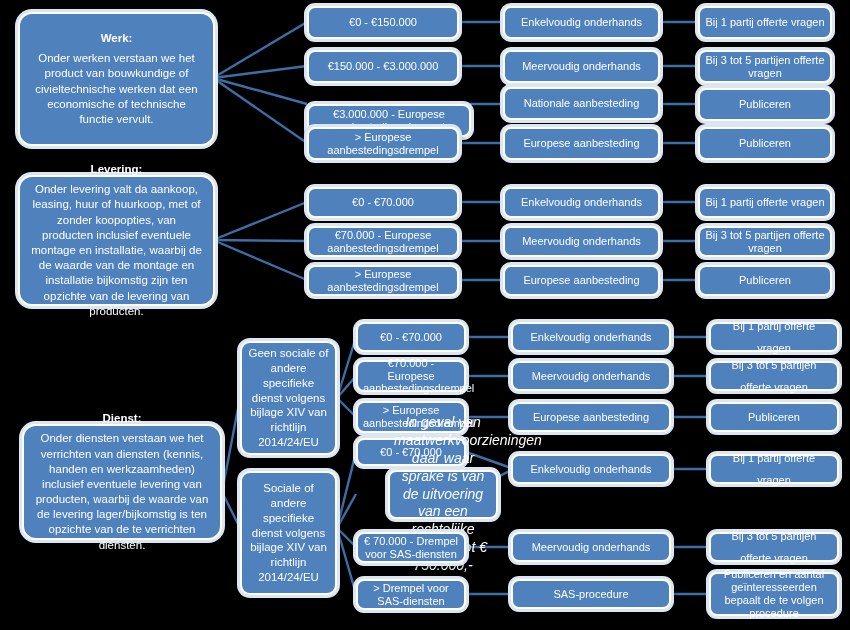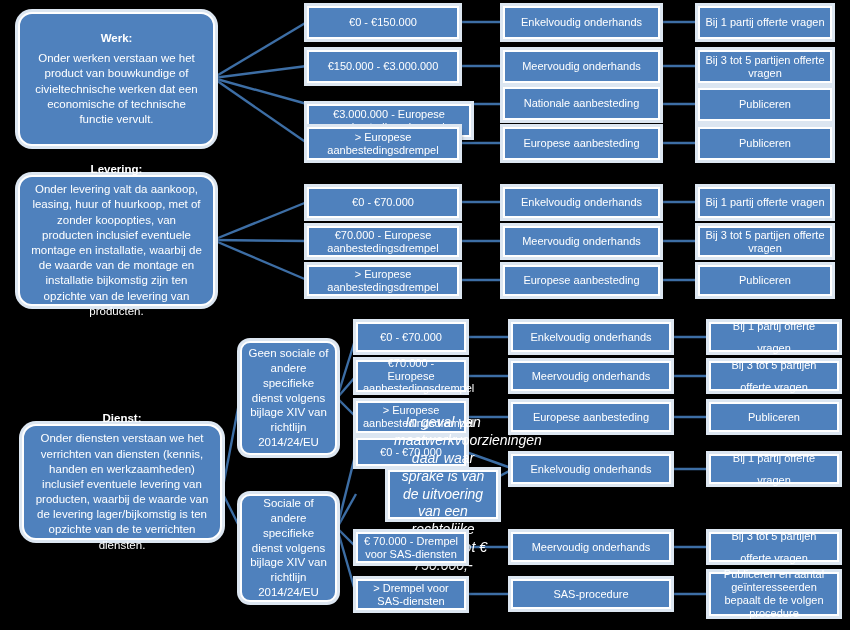--- a/index.html
+++ b/index.html
@@ -9,21 +9,21 @@
     background:#000;
   }
   #canvas{position:absolute;left:0;top:0;width:850px;height:630px;}
   svg#wires{position:absolute;left:0;top:0;width:850px;height:630px;pointer-events:none;}
 
   .node{
     position:absolute;
     box-sizing:border-box;
     background:#4f81bd;
     border:2px solid #ffffff;
-    border-radius:0;
+    border-radius:8px;
     color:#ffffff;
     display:flex;
     align-items:center;
     justify-content:center;
     text-align:center;
     font-size:11px;
     line-height:1.18;
     padding:2px 5px;
     box-shadow:0 0 0 3px #dce6f1, 2px 3px 4px rgba(0,0,0,.55);
     z-index:3;
@@ -190,21 +190,21 @@
   <div class="node desc" style="left:22px;top:424px;width:200px;height:116px;">
     <span>
       <span class="ttl">Dienst:</span>
       <span>Onder diensten verstaan we het verrichten van diensten (kennis, handen en werkzaamheden) inclusief eventuele levering van producten, waarbij de waarde van de levering lager/bijkomstig is ten opzichte van de te verrichten diensten.</span>
     </span>
   </div>
 
   <div class="node cat" style="left:240px;top:341px;width:97px;height:114px;">
     <span>Geen sociale of andere specifieke dienst volgens bijlage XIV van richtlijn 2014/24/EU</span>
     </div>
-  <div class="node cat" style="left:240px;top:494px;width:97px;height:108px;">
+  <div class="node cat" style="left:240px;top:471px;width:97px;height:124px;">
     <span>Sociale of andere specifieke dienst volgens bijlage  XIV van richtlijn 2014/24/EU</span>
     </div>
 
   <div class="node" style="left:356px;top:322px;width:110px;height:30px;">
     <span>€0 - €70.000</span>
     </div>
   <div class="node" style="left:356px;top:360px;width:110px;height:32px;">
     <span>€70.000 - Europese aanbestedingsdrempel</span>
     </div>
   <div class="node" style="left:356px;top:401px;width:110px;height:32px;">

